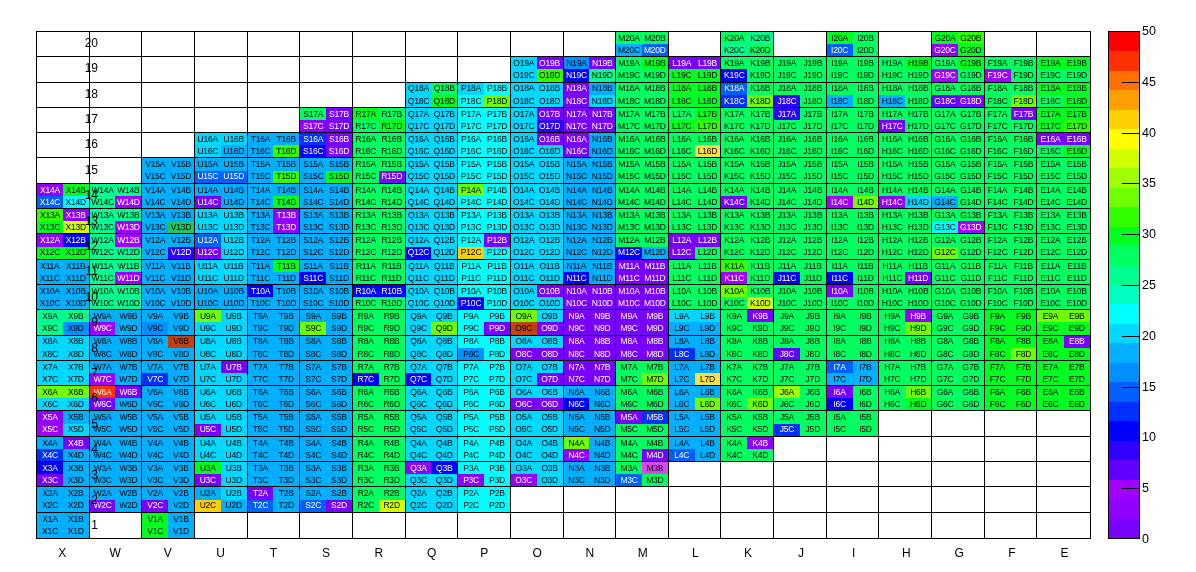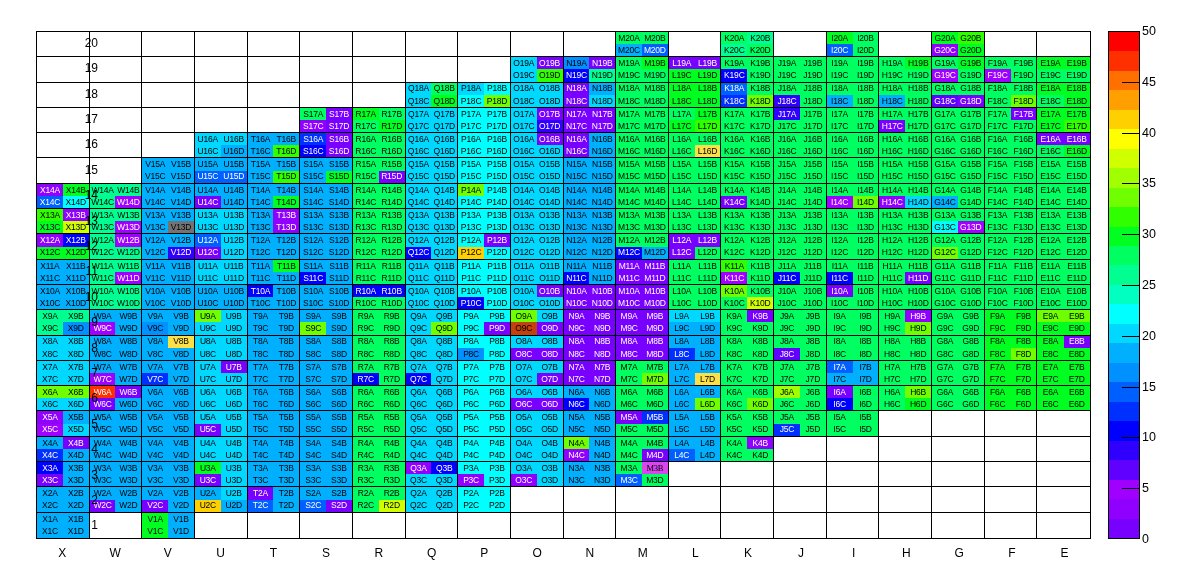--- a/index.html
+++ b/index.html
@@ -689,21 +689,21 @@
         <div class="cell">
           <div class="q" style="background: rgb(0, 255, 144); color: rgb(0, 0, 0);">W13A</div>
           <div class="q" style="background: rgb(0, 255, 144); color: rgb(0, 0, 0);">W13B</div>
           <div class="q" style="background: rgb(0, 255, 144); color: rgb(0, 0, 0);">W13C</div>
           <div class="q" style="background: rgb(160, 0, 255); color: rgb(255, 255, 255);">W13D</div>
         </div>
         <div class="cell">
           <div class="q" style="background: rgb(0, 176, 255); color: rgb(0, 0, 0);">V13A</div>
           <div class="q" style="background: rgb(0, 176, 255); color: rgb(0, 0, 0);">V13B</div>
           <div class="q" style="background: rgb(0, 176, 255); color: rgb(0, 0, 0);">V13C</div>
-          <div class="q" style="background: #737373; color: rgb(0, 0, 0);">V13D</div>
+          <div class="q" style="background: #22c55e; color: rgb(0, 0, 0);">V13D</div>
         </div>
         <div class="cell">
           <div class="q" style="background: rgb(0, 216, 255); color: rgb(0, 0, 0);">U13A</div>
           <div class="q" style="background: rgb(0, 216, 255); color: rgb(0, 0, 0);">U13B</div>
           <div class="q" style="background: rgb(0, 216, 255); color: rgb(0, 0, 0);">U13C</div>
           <div class="q" style="background: rgb(0, 216, 255); color: rgb(0, 0, 0);">U13D</div>
         </div>
         <div class="cell">
           <div class="q" style="background: rgb(0, 176, 255); color: rgb(0, 0, 0);">T13A</div>
           <div class="q" style="background: rgb(144, 0, 255); color: rgb(255, 255, 255);">T13B</div>
@@ -1287,21 +1287,21 @@
           <div class="q" style="background: rgb(0, 216, 255); color: rgb(0, 0, 0);">X8D</div>
         </div>
         <div class="cell">
           <div class="q" style="background: rgb(0, 176, 255); color: rgb(0, 0, 0);">W8A</div>
           <div class="q" style="background: rgb(0, 176, 255); color: rgb(0, 0, 0);">W8B</div>
           <div class="q" style="background: rgb(0, 176, 255); color: rgb(0, 0, 0);">W8C</div>
           <div class="q" style="background: rgb(0, 176, 255); color: rgb(0, 0, 0);">W8D</div>
         </div>
         <div class="cell">
           <div class="q" style="background: rgb(0, 176, 255); color: rgb(0, 0, 0);">V8A</div>
-          <div class="q" style="background: #fde047; color: rgb(0, 0, 0); text-align: right;">V8B</div>
+          <div class="q" style="background: #c2410c; color: rgb(0, 0, 0); text-align: right;">V8B</div>
           <div class="q" style="background: rgb(0, 176, 255); color: rgb(0, 0, 0);">V8C</div>
           <div class="q" style="background: rgb(0, 176, 255); color: rgb(0, 0, 0);">V8D</div>
         </div>
         <div class="cell">
           <div class="q" style="background: rgb(0, 216, 255); color: rgb(0, 0, 0);">U8A</div>
           <div class="q" style="background: rgb(0, 216, 255); color: rgb(0, 0, 0);">U8B</div>
           <div class="q" style="background: rgb(0, 216, 255); color: rgb(0, 0, 0);">U8C</div>
           <div class="q" style="background: rgb(0, 216, 255); color: rgb(0, 0, 0);">U8D</div>
         </div>
         <div class="cell">

